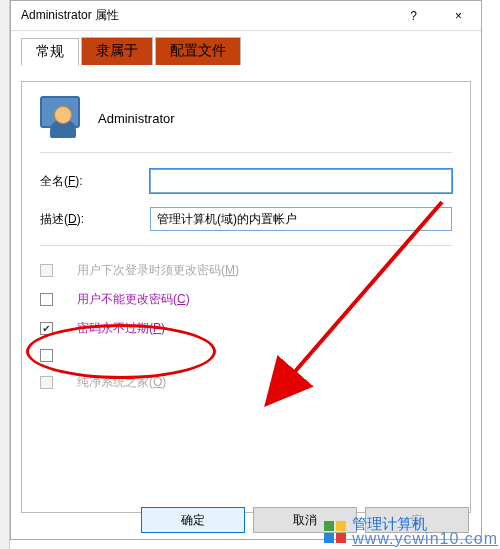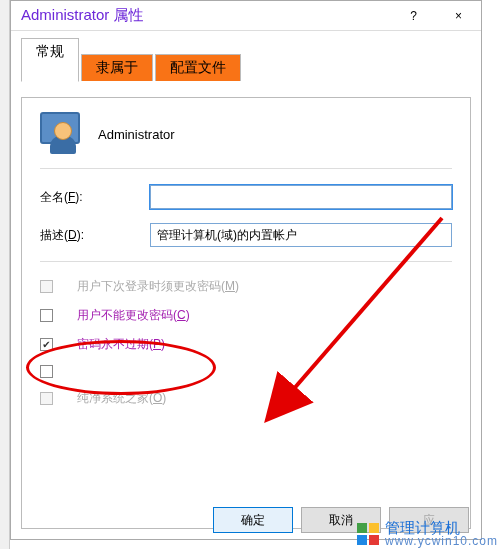--- a/index.html
+++ b/index.html
@@ -3,28 +3,28 @@
   <meta charset="utf-8">
   <style>
     * { box-sizing: border-box; margin: 0; padding: 0; font-family: "Microsoft YaHei", "Segoe UI", sans-serif; }
     body { width: 500px; height: 549px; background: #fff; position: relative; overflow: hidden; }
 
     .bg-left { position: absolute; left: 0; top: 0; width: 10px; height: 549px; background: #f0f0f0; border-right: 1px solid #ccc; }
 
     .window { position: absolute; left: 10px; top: 0; width: 472px; height: 540px; background: #fff; border: 1px solid #aaa; }
 
     .titlebar { height: 30px; display: flex; align-items: center; padding-left: 10px; border-bottom: 1px solid #ddd; }
-    .titlebar-text { font-size: 15px; color: #6d28d9; flex: 1; }
+    .titlebar-text { font-size: 12px; color: #000000; flex: 1; }
     .titlebar-btns { display: flex; height: 30px; }
     .titlebar-btn { width: 45px; height: 30px; display: flex; align-items: center; justify-content: center; font-size: 12px; color: #000; cursor: pointer; }
 
     .tabrow { display: flex; padding: 6px 10px 0 10px; gap: 2px; font-size: 14px; }
     .tab { padding: 4px 14px; border: 1px solid #bbb; border-bottom: none; background: #fff; cursor: pointer; position: relative; }
     .tab.active { border-bottom: 1px solid #fff; z-index: 2; top: 1px; }
-    .tab.inactive { background: #f97316; margin-top: 17px; }
+    .tab.inactive { background: #c2410c; }
 
     .tabpanel { margin: 16px 10px 10px 10px; border: 1px solid #bbb; padding: 14px 18px 18px 18px; height: 432px; position: relative; }
 
     .hdr { display: flex; align-items: center; gap: 14px; margin-bottom: 6px; }
     .user-icon { width: 44px; height: 44px; position: relative; }
     .monitor { position: absolute; left: 0; top: 0; width: 40px; height: 32px; background: #5b8ec7; border: 2px solid #3a6da5; border-radius: 3px; }
     .monitor::after { content:""; position:absolute; left:12px; top:30px; width:14px; height:6px; background:#888; }
     .head { position:absolute; left:14px; top:10px; width:18px; height:18px; background:#f7c27a; border-radius:50%; border:1px solid #c78a3a; }
     .body { position:absolute; left:10px; top:24px; width:26px; height:18px; background:#3a6da5; border-radius:10px 10px 2px 2px; }
 
@@ -43,36 +43,36 @@
     .checks { font-size:12px; }
     .crow { display:flex; align-items:center; gap:24px; margin-bottom:12px; }
     .cbox { width:13px; height:13px; border:1px solid #888; background:#fff; display:inline-flex; align-items:center; justify-content:center; font-size:10px; line-height:10px; }
     .cbox.disabled { border-color:#bbb; background:#f5f5f5; }
     .cbox.checked::after { content:"✔"; font-size:10px; color:#333; }
     .clabel.disabled { color:#aaa; }
     .clabel { color:#a21caf; }
     .clabel u { text-decoration: underline; }
 
     .btnrow { position:absolute; left:0; right:0; bottom:6px; display:flex; justify-content:flex-end; gap:8px; padding:0 12px; }
-    .btn { width:80px; height:26px; font-size:12px; border:1px solid #adadad; background:#e1e1e1; display:flex; align-items:center; justify-content:center; cursor:pointer; }
+    .btn { width:104px; height:26px; font-size:12px; border:1px solid #adadad; background:#e1e1e1; display:flex; align-items:center; justify-content:center; cursor:pointer; }
     .btn.default { border:1px solid #0078d7; background:#e5f1fb; }
     .btn.disabled { color:#aaa; cursor:default; }
 
     .red-ellipse { position:absolute; border:3px solid #e30000; border-radius:50%; pointer-events:none; }
 
     .arrow-svg { position:absolute; pointer-events:none; }
 
     .watermark { position:absolute; right:2px; bottom:2px; display:flex; align-items:center; gap:6px; font-size:15px; color:#1a6fd6; font-weight:500; }
     .wm-icon { width:22px; height:22px; display:grid; grid-template-columns:1fr 1fr; grid-template-rows:1fr 1fr; gap:2px; }
     .wm-icon span:nth-child(1){background:#43a047;}
     .wm-icon span:nth-child(2){background:#fbc02d;}
     .wm-icon span:nth-child(3){background:#1e88e5;}
     .wm-icon span:nth-child(4){background:#e53935;}
     .wm-text { display:flex; flex-direction:column; line-height:1; }
-    .wm-sub { font-size:12px; color:#5a8bce; letter-spacing:1px; }
+    .wm-sub { font-size:16px; color:#5a8bce; letter-spacing:1px;text-decoration:underline; }
   </style>
 </head>
 <body>
 
 <div class="bg-left"></div>
 
 <div class="window">
 
   <div class="titlebar">
     <span class="titlebar-text">Administrator 属性</span>

